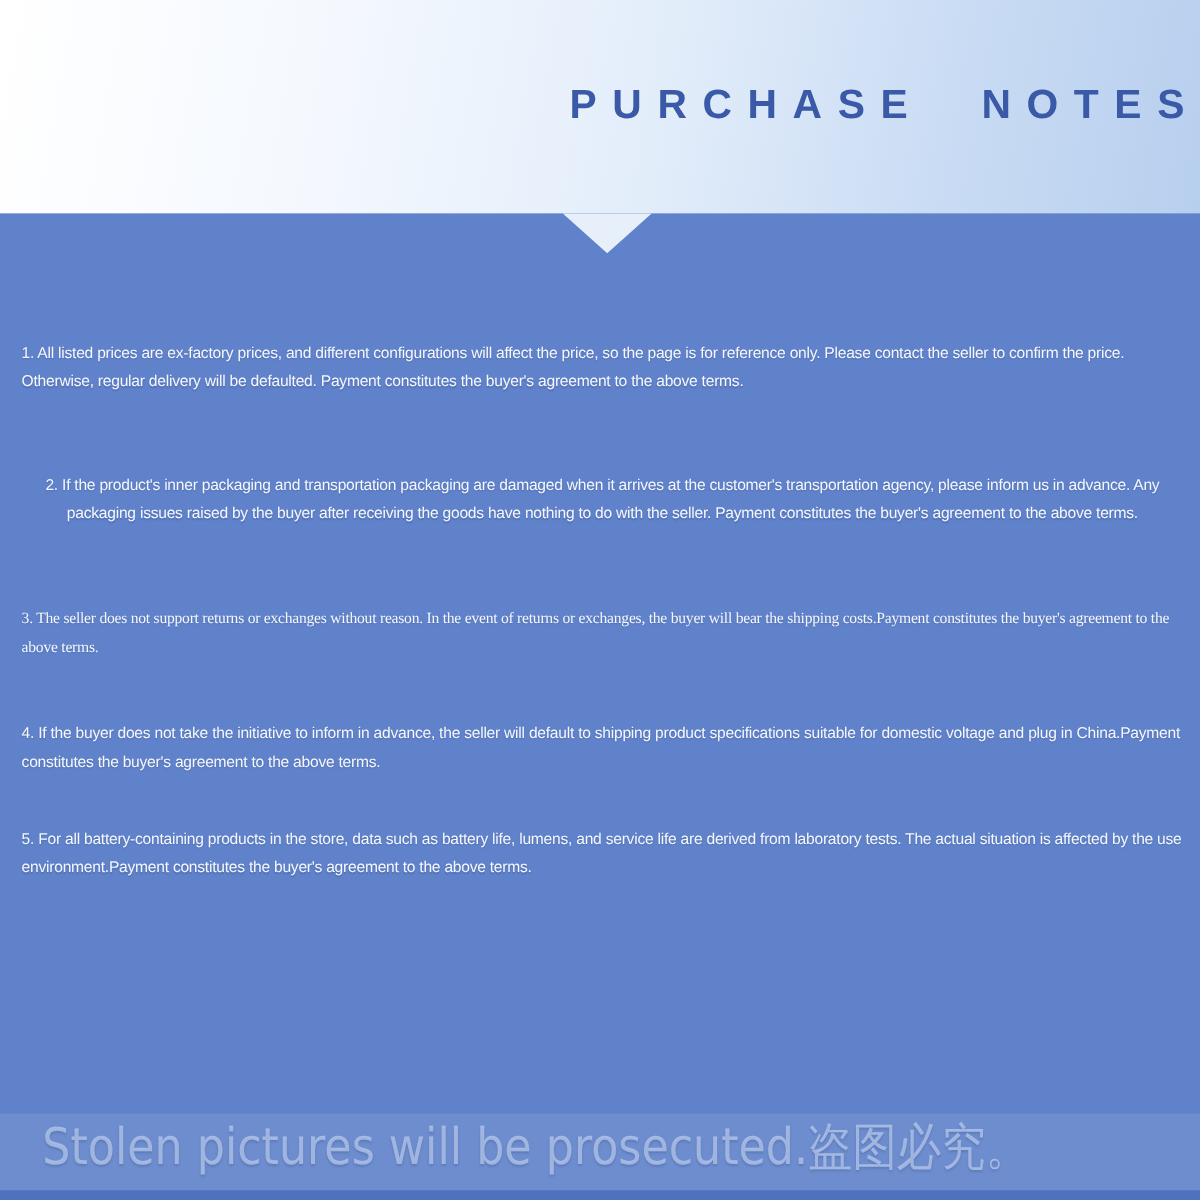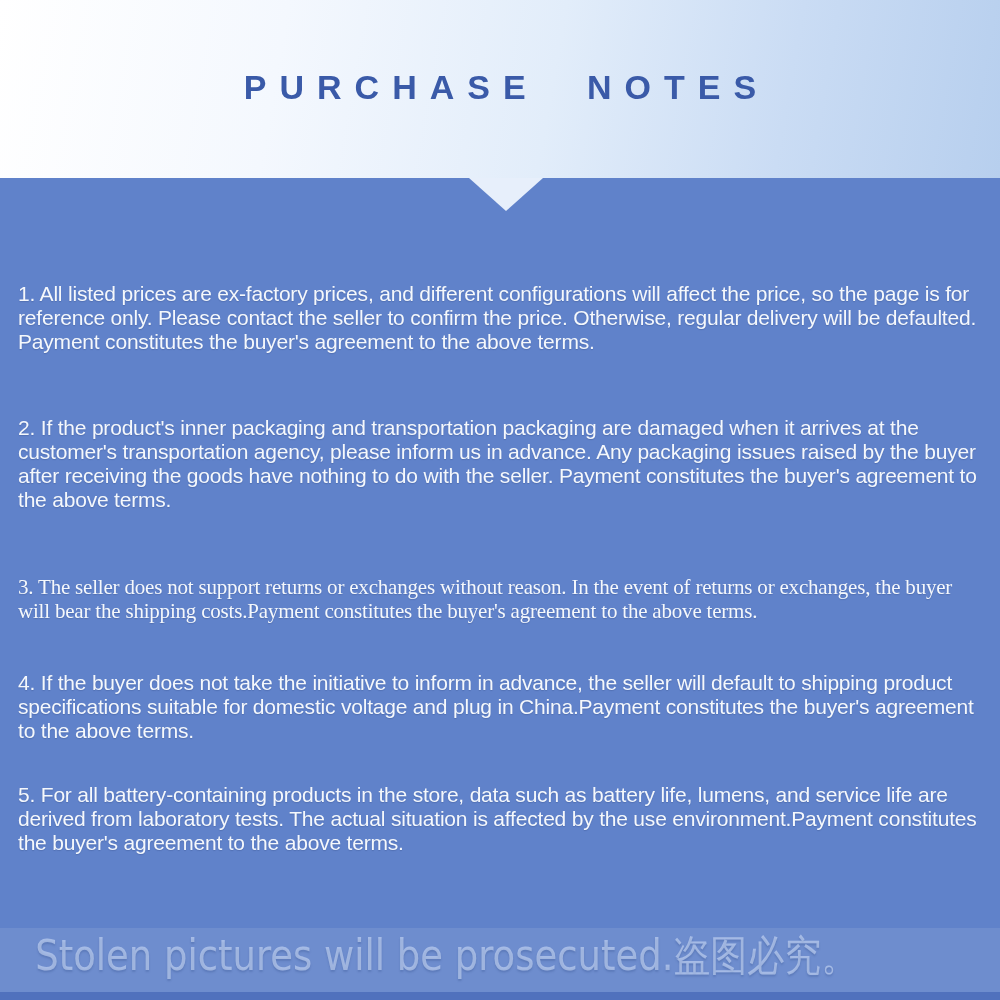--- a/index.html
+++ b/index.html
@@ -27,21 +27,21 @@
       #e2edfa 55%,
       #cadcf4 78%,
       #b7cfee 100%);
   }
   .page-title {
     position: absolute;
     top: 68px;
     left: 0;
     width: 100%;
     margin: 0;
-    text-align: center;
+    text-align: right;
     font-size: 34px;
     font-weight: bold;
     color: #3a5aa8;
     letter-spacing: 13px;
     word-spacing: 26px;
     text-indent: 13px;
     white-space: nowrap;
   }
   
   .body-panel {
@@ -65,27 +65,27 @@
   
   .notes {
     position: absolute;
     top: 104px;
     left: 18px;
     right: 14px;
   }
   .note {
     margin: 0;
     color: #f5f8fc;
-    font-size: 21px;
+    font-size: 13px;
     line-height: 24px;
     letter-spacing: -0.2px;
     text-shadow: 0 1px 1px rgba(40,60,110,0.25);
   }
   .note-1 { margin-bottom: 62px; }
-  .note-2 { margin-bottom: 63px; }
+  .note-2 { margin-bottom: 63px; text-align: center; }
   .note-3 { margin-bottom: 48px; font-family: Liberation Serif, serif; }
   .note-4 { margin-bottom: 40px; }
   .note-5 { }
   .note-6 { margin-bottom: 0; }
   
   .watermark-band {
     position: absolute;
     left: 0;
     bottom: 8px;
     width: 1000px;

